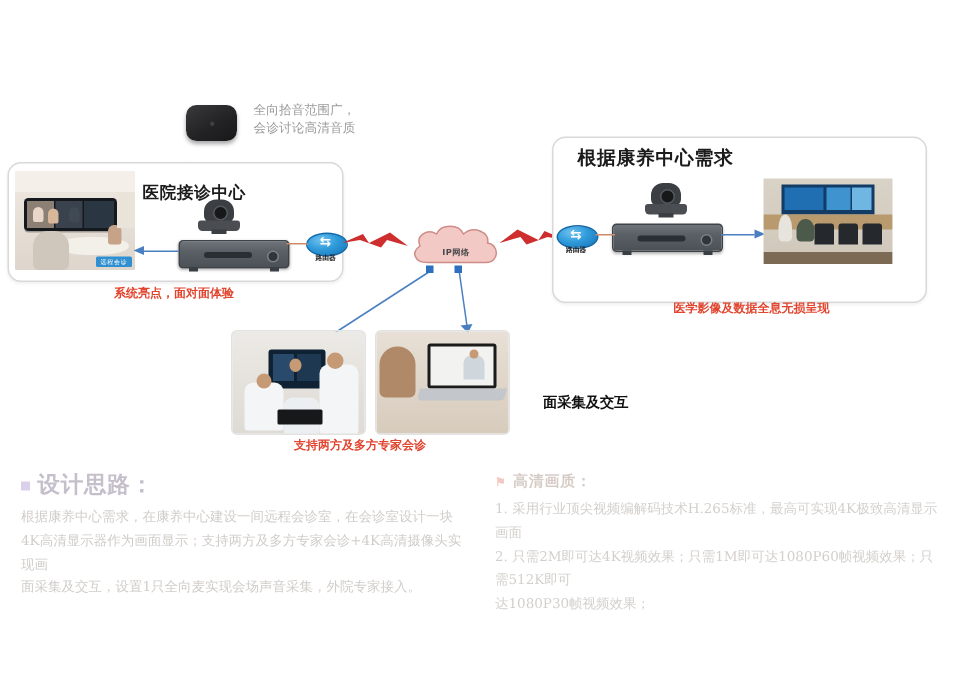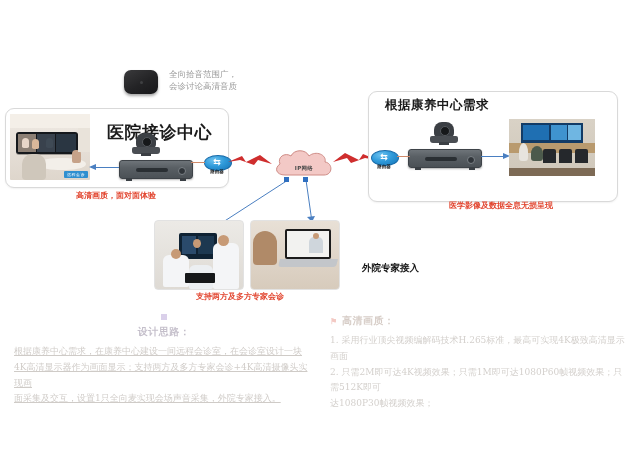--- a/index.html
+++ b/index.html
@@ -220,21 +220,21 @@
   </div>
 
   <div class="cap-grey nosel" style="left:169px;top:68px;font-size:8.5px;">全向拾音范围广，
 会诊讨论高清音质</div>
 
   <div class="dashed-lead" style="left:77px;top:140px;width:56px;transform:rotate(-35deg);"></div>
 
   <div class="panel" style="left:5px;top:108px;width:222px;height:78px;">
   </div>
 
-  <div class="panel-title nosel" style="left:107px;top:121px;font-size:17px;">医院接诊中心</div>
+  <div class="panel-title nosel" style="left:95px;top:121px;font-size:11px;">医院接诊中心</div>
 
   <div class="photo photo-left" style="left:10px;top:114px;width:80px;height:66px;border-radius:1px;">
     <div class="tp-wall" style="left:0;top:0;width:80px;height:14px;"></div>
     <div class="tp-screen">
       <span class="tp-seg a"></span>
         <span class="tp-seg b"></span>
         <span class="tp-seg c"></span>
     </div>
     <div class="tp-person" style="left:12px;top:24px;background:#e8d6c8;"></div>
     <div class="tp-person" style="left:22px;top:25px;background:#d9b79a;"></div>
@@ -268,21 +268,21 @@
     <span class="arrows">⇆</span>
     <span class="rlabel nosel">路由器</span>
   </div>
 
   <div class="hline" style="left:191px;top:162px;width:14px;background:#d08a6a;"></div>
 
   <svg class="lightning" style="left:228px;top:152px;" width="44" height="20" viewBox="0 0 44 20">
     <polygon points="0,10 14,4 18,10 32,3 44,12 30,8 26,13 12,8" fill="#cf2e2e"></polygon>
   </svg>
 
-  <div class="cap-red nosel" style="left:76px;top:190px;font-size:8px;">高清画质，面对面体验</div>
+  <div class="cap-red nosel" style="left:76px;top:190px;font-size:8px;">系统亮点，面对面体验</div>
 
   <div class="cloud" style="left:272px;top:148px;width:64px;height:34px;">
     <svg width="64" height="34" viewBox="0 0 64 34">
       <path d="M13 27 C4 27 2 20 8 16 C5 9 13 4 19 8 C22 1 34 1 37 8
                C44 2 55 7 53 14 C61 15 61 27 52 27 Z" fill="#f3c9c6" stroke="#cf8c86" stroke-width="1"></path>
     </svg>
     <span class="clabel nosel" style="padding-top:3px;">IP网络</span>
   </div>
 
   <svg class="lightning" style="left:333px;top:150px;" width="44" height="20" viewBox="0 0 44 20">
@@ -365,28 +365,28 @@
         <span class="lp-doc"></span>
         <span style="position:absolute;left:26px;top:2px;width:6px;height:6px;border-radius:50%;background:#c79a76;"></span>
       </span>
     </div>
     <div class="lp-base"></div>
     <div class="lp-head"></div>
   </div>
 
   <div class="cap-red nosel" style="left:196px;top:291px;font-size:8px;">支持两方及多方专家会诊</div>
 
-  <div class="cap-dark nosel" style="left:362px;top:262px;font-size:9.5px;">外院专家接入</div>
+  <div class="cap-dark nosel" style="left:362px;top:262px;font-size:9.5px;">面采集及交互</div>
 
   <div class="txtblock faded" style="left:14px;top:314px;width:300px;">
-    <div class="blk-head" style="font-size:10px;color:#4a3a5e;font-family:Liberation Serif, serif;flex-direction:column;">
+    <div class="blk-head" style="font-size:15px;color:#4a3a5e;font-family:Liberation Serif, serif;">
       <span class="bullet-sq"></span>
       <span>设计思路：</span>
     </div>
-    <div class="blk-body" style="font-size:9px;color:#6e6155;text-decoration:underline;">
+    <div class="blk-body" style="font-size:9px;color:#6e6155;">
       <p>根据康养中心需求，在康养中心建设一间远程会诊室，在会诊室设计一块</p>
       <p>4K高清显示器作为画面显示；支持两方及多方专家会诊+4K高清摄像头实现画</p>
       <p>面采集及交互，设置1只全向麦实现会场声音采集，外院专家接入。</p>
     </div>
   </div>
 
   <div class="txtblock faded2" style="left:330px;top:314px;width:300px;">
     <div class="blk-head" style="font-size:10px;color:#7a5a46;font-family:'DejaVu Serif','Liberation Serif',serif;">
       <span class="bullet-pin">⚑</span>
       <span>高清画质：</span>

